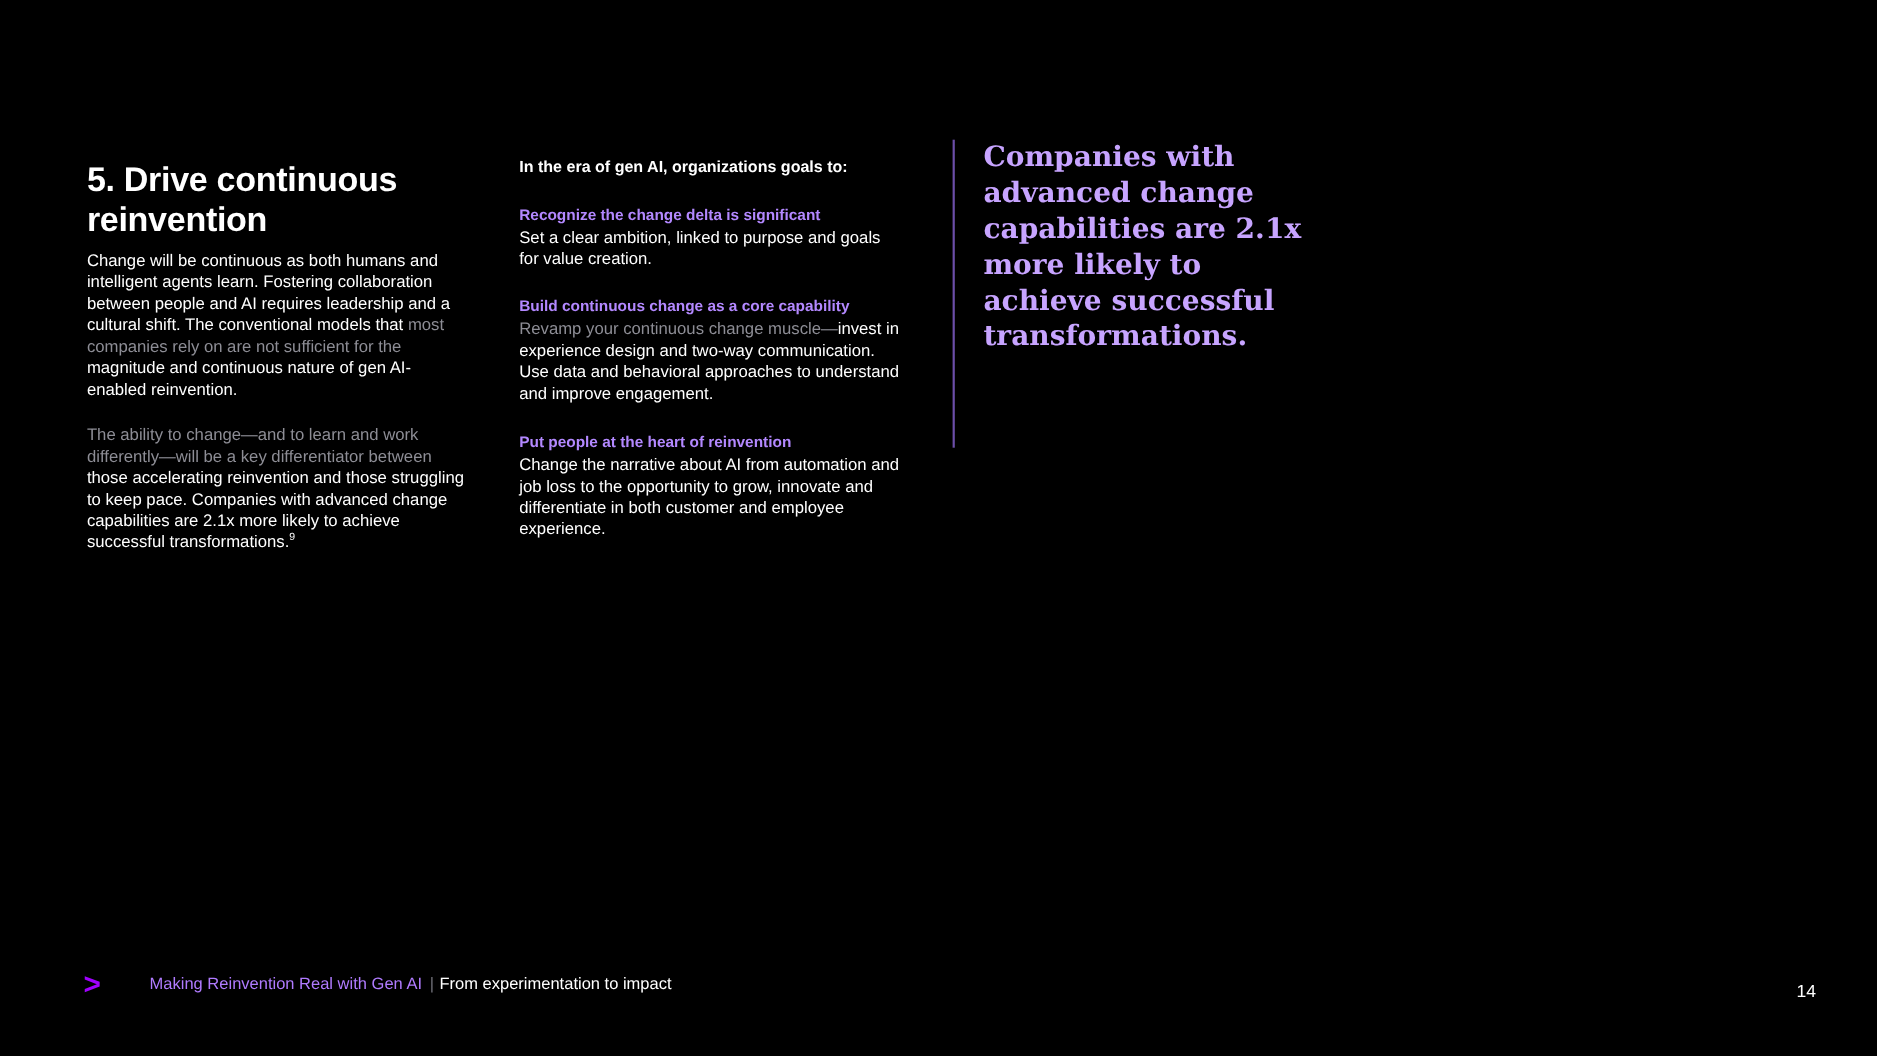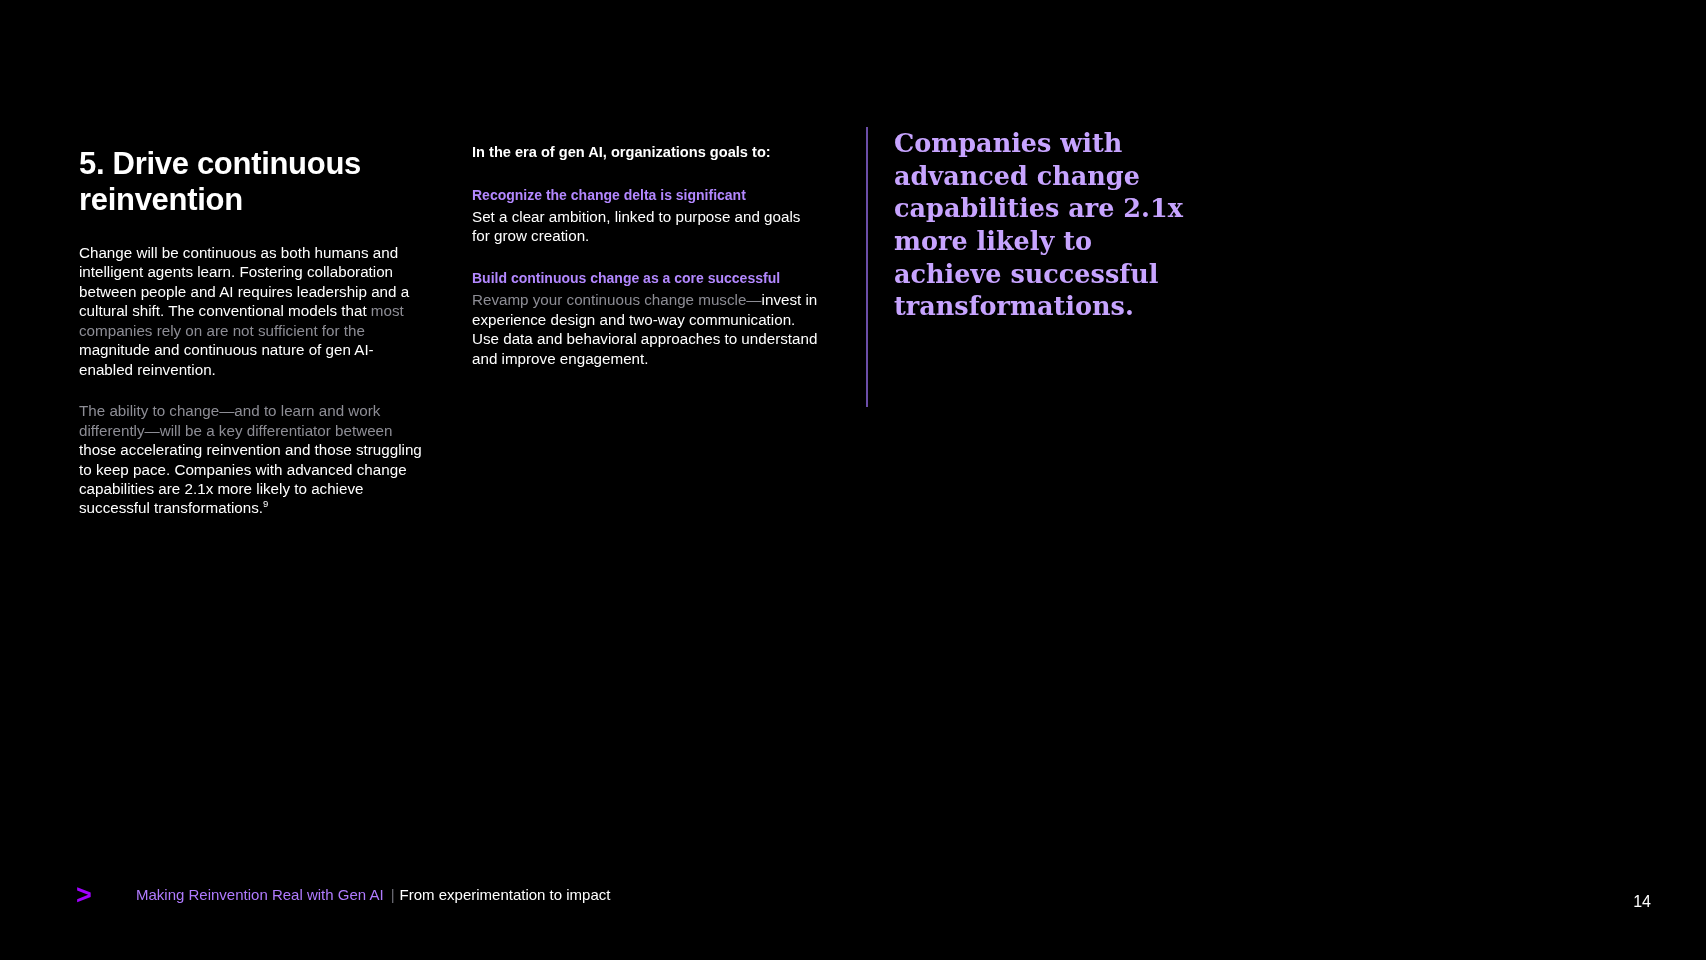--- a/index.html
+++ b/index.html
@@ -31,21 +31,21 @@
     font-size: 31px;
     line-height: 1.18;
     font-weight: bold;
     letter-spacing: -0.3px;
     color: #ffffff;
   }
 
   .col1-body {
     position: absolute;
     left: 79px;
-    top: 243px;
+    top: 228px;
     width: 348px;
     font-size: 15.2px;
     line-height: 1.28;
     color: #ffffff;
   }
   .col1-body p {
     margin: 0 0 22px 0;
   }
   .dim {
     color: #8d8d95;
@@ -175,28 +175,32 @@
   <div class="col1-body">
     <p><span>Change will be continuous as both humans and intelligent agents learn. Fostering collaboration between people and AI requires leadership and a cultural shift. The conventional models that </span><span class="dim">most companies rely on are not sufficient for the </span><span>magnitude and continuous nature of gen AI-enabled reinvention.</span></p>
     <p><span class="dim">The ability to change—and to learn and work differently—will be a key differentiator between </span><span>those accelerating reinvention and those struggling to keep pace. Companies with advanced change capabilities are 2.1x more likely to achieve successful transformations.</span><sup>9</sup></p>
   </div>
 
   <div class="col2">
     <p class="lead">In the era of gen AI, organizations goals to:</p>
 
     <div class="blk">
       <span class="sub-head">Recognize the change delta is significant</span>
-      <span>Set a clear ambition, linked to purpose and goals for grow creation.</span>
+      <span>Set a clear ambition, linked to purpose and goals for value creation.</span>
     </div>
 
     <div class="blk">
-      <span class="sub-head">Build continuous change as a core successful</span>
+      <span class="sub-head">Build continuous change as a core capability</span>
       <span class="dim">Revamp your continuous change muscle—</span><span>invest in experience design and two-way communication. Use data and behavioral approaches to understand and improve engagement.</span>
     </div>
 
+    <div class="blk">
+      <span class="sub-head">Put people at the heart of reinvention</span>
+      <span>Change the narrative about AI from automation and job loss to the opportunity to grow, innovate and differentiate in both customer and employee experience.</span>
+    </div>
   </div>
 
   <div class="stat-rule"></div>
   <div class="stat-wrap">
     <p class="stat-text">Companies with advanced change capabilities are 2.1x more likely to achieve successful transformations.</p>
   </div>
 
   <div class="footer">
     <div class="logo">&gt;</div>
     <div class="footer-text"><span class="footer-title">Making Reinvention Real with Gen AI</span><span class="footer-sep">|</span><span class="footer-sub">From experimentation to impact</span></div>

